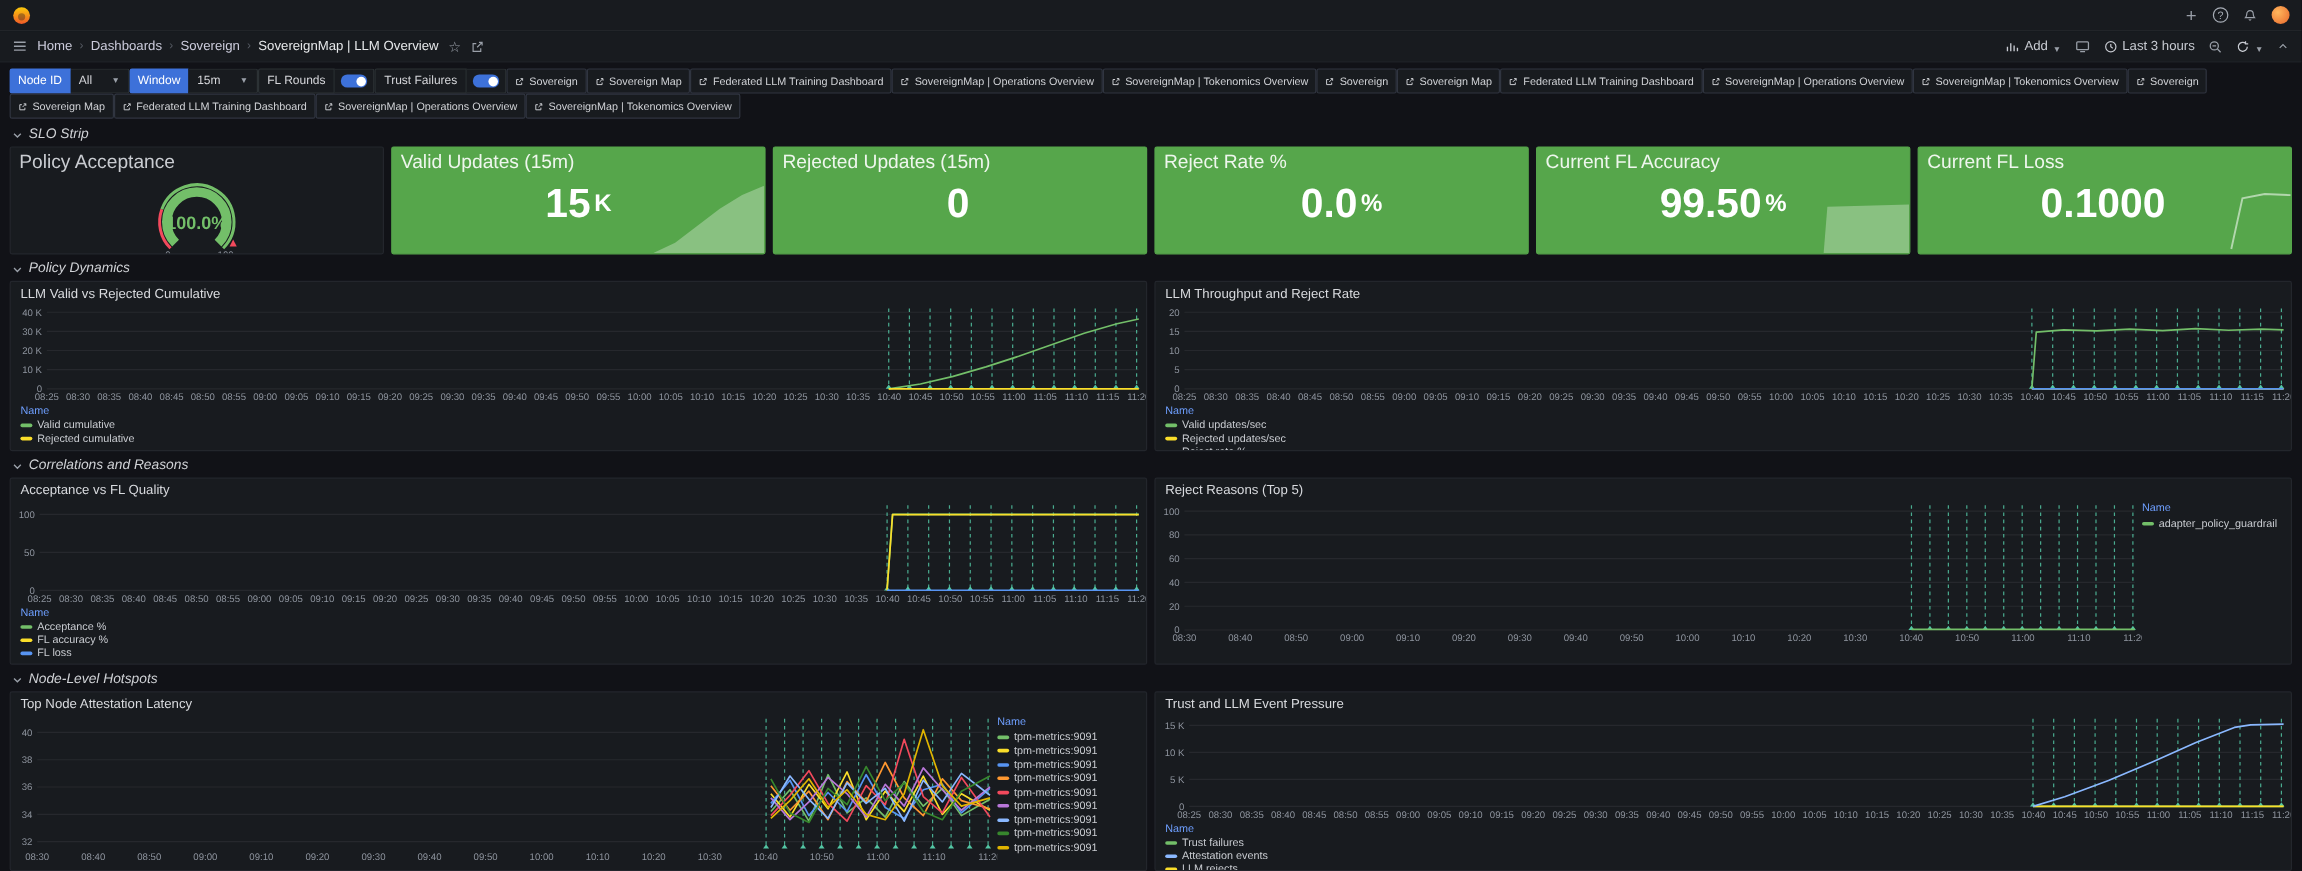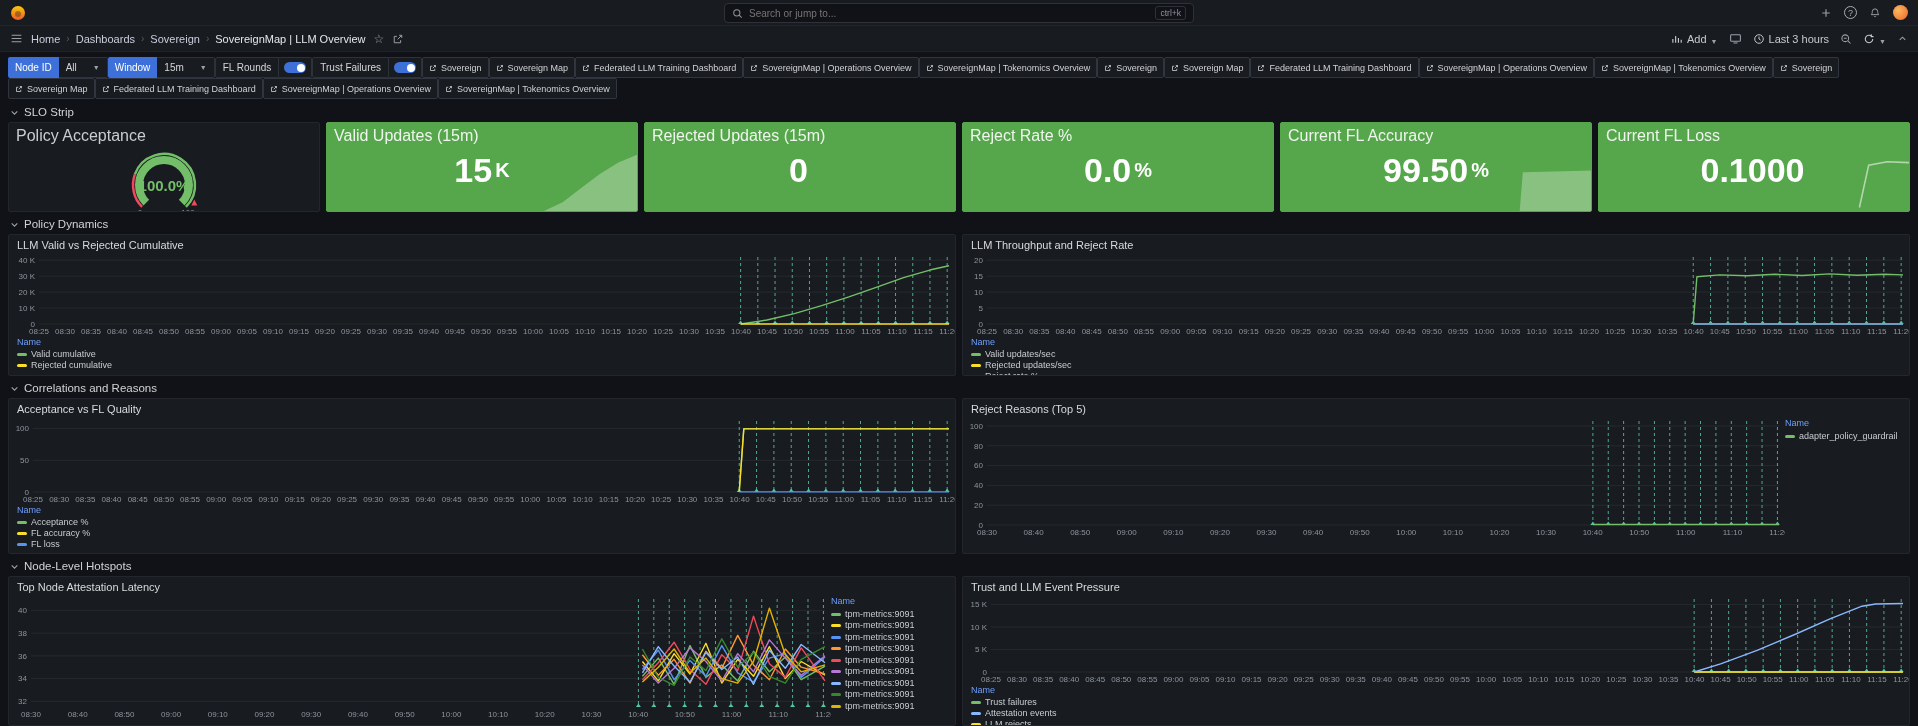--- a/index.html
+++ b/index.html
@@ -34,21 +34,21 @@
   .var-label { background:#3d71d9; color:#fff; display:flex; align-items:center; padding:0 7px; border-radius:2px 0 0 2px; }
   .var-value { background:#181b1f; border:1px solid #2c3235; border-left:none; display:flex; align-items:center; gap:16px; padding:0 7px; border-radius:0 2px 2px 0; color:#d5d6da; cursor:pointer; }
   .switch-label { background:#181b1f; border:1px solid #2c3235; display:flex; align-items:center; padding:0 7px; border-radius:2px 0 0 2px; color:#d5d6da; }
   .toggle-box { background:#181b1f; border:1px solid #2c3235; border-left:none; display:flex; align-items:center; padding:0 5px; border-radius:0 2px 2px 0; cursor:pointer; }
   .pill { width:22px; height:11px; border-radius:6px; background:#3d71d9; position:relative; }
   .pill::after { content:""; position:absolute; right:1.5px; top:1.5px; width:8px; height:8px; border-radius:50%; background:#fff; }
   .link-btn { height:21px; display:inline-flex; align-items:center; gap:4px; padding:0 6px; border:1px solid #303540; background:#181b1f; border-radius:2px; font-size:9px; color:#d0d2d6; font-family:inherit; cursor:pointer; white-space:nowrap; }
   .link-btn svg { flex:none; }
 
   
-  .section-head { display:flex; align-items:center; gap:5px; padding:4px 10px 2px; font-size:11.5px; font-weight:500; color:#d0d2d6; cursor:pointer; }
+  .section-head { display:flex; align-items:center; gap:5px; padding:4px 10px 2px; font-size:11.5px; font-weight:500; color:#d0d2d6; cursor:pointer;font-style:italic; }
   .chev { color:#9aa0a9; display:flex; }
   .panel { background:#181b1f; border:1px solid #23262c; border-radius:2px; position:relative; overflow:hidden; }
   .stats-grid { display:grid; grid-template-columns:repeat(6,1fr); gap:6px; padding:2px 8px; height:94px; }
   .stat-panel.green { background:#56A64B; border-color:#56A64B; }
   .stat-title { font-size:16px; padding:4px 7px 0; color:#c9ccd1; position:relative; z-index:2; white-space:nowrap; overflow:hidden; }
   .green .stat-title { color:rgba(255,255,255,0.9); }
   .stat-value { position:absolute; inset:0; display:flex; align-items:center; justify-content:center; color:#fff; font-size:34px; font-weight:600; padding-top:6px; }
   .suffix { font-size:20px; margin-left:3px; font-weight:600; }
   .spark { position:absolute; inset:0; pointer-events:none; }
   .gauge-wrap { display:flex; justify-content:center; }
@@ -73,28 +73,20 @@
     <svg width="16" height="16" viewBox="0 0 16 16">
       <defs>
           <linearGradient id="lg" x1="0" y1="0" x2="0" y2="1">
         <stop offset="0" stop-color="#FBCA0A"></stop>
             <stop offset="1" stop-color="#F05A28"></stop>
       </linearGradient>
         </defs>
       <circle cx="8" cy="8" r="7" fill="url(#lg)"></circle>
       <circle cx="8" cy="9" r="3" fill="#181b1f" opacity="0.35"></circle>
     </svg>
-  </div>
-  <div class="search">
-    <svg width="11" height="11" viewBox="0 0 16 16">
-      <circle cx="7" cy="7" r="4.5" fill="none" stroke="currentColor" stroke-width="1.5"></circle>
-      <path d="M10.5 10.5L14 14" stroke="currentColor" stroke-width="1.5"></path>
-    </svg>
-    <input readonly="" placeholder="Search or jump to..." style="">
-    <span class="kbd">ctrl+k</span>
   </div>
   <div class="top-right">
     <span class="icon-btn">
       <svg width="12" height="12" viewBox="0 0 16 16">
           <path d="M8 3v10M3 8h10" stroke="currentColor" stroke-width="1.5"></path>
         </svg>
     </span>
     <span class="circle-icon">?</span>
     <span class="icon-btn">
       <svg width="12" height="12" viewBox="0 0 16 16">

